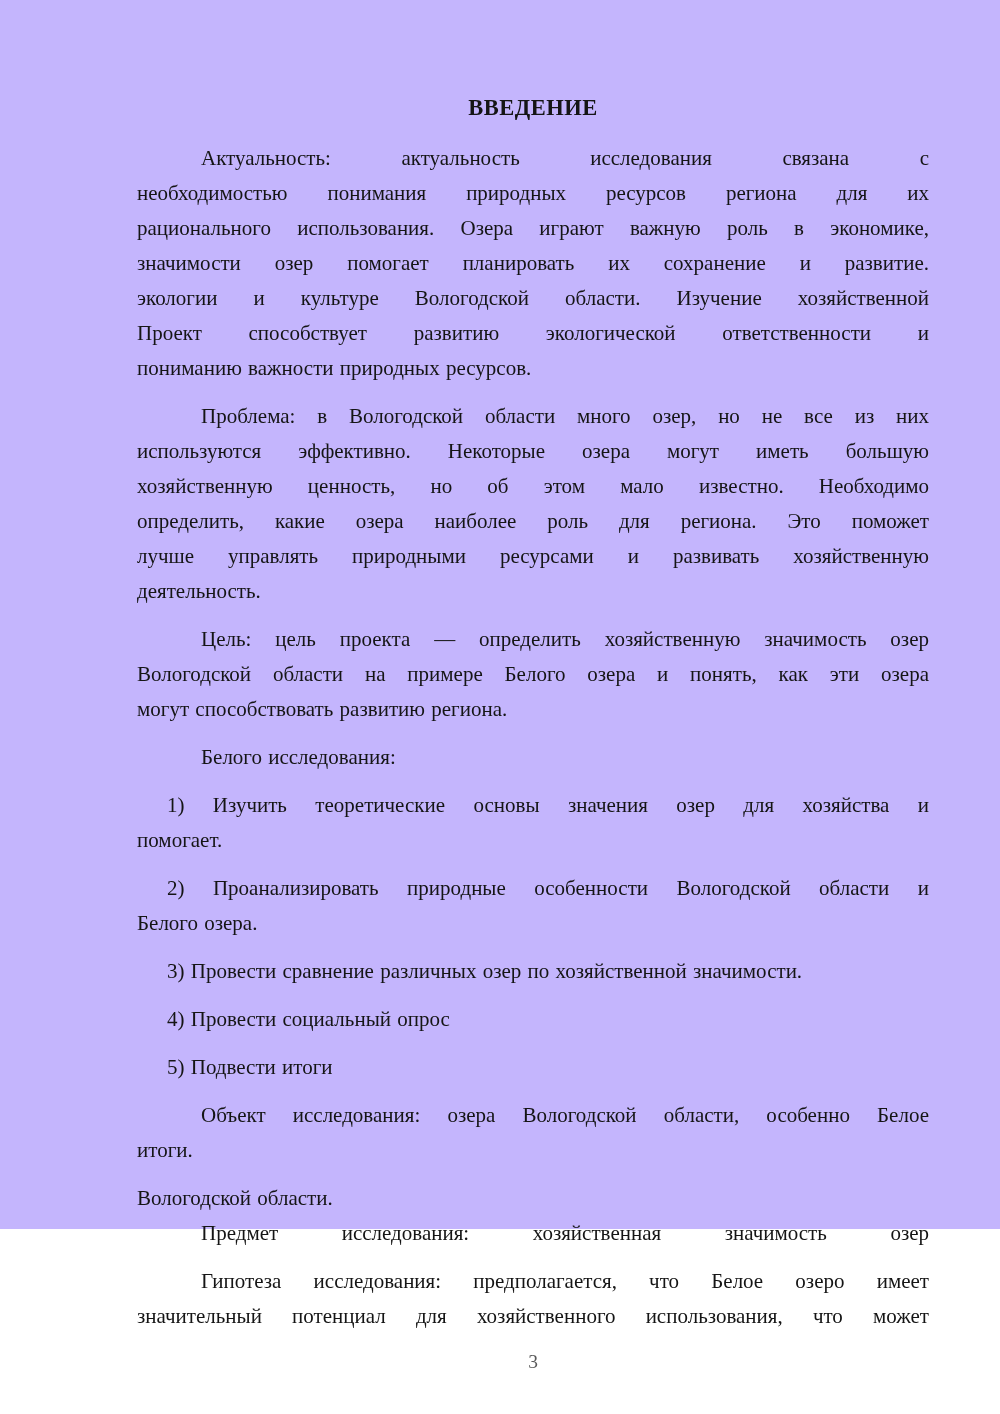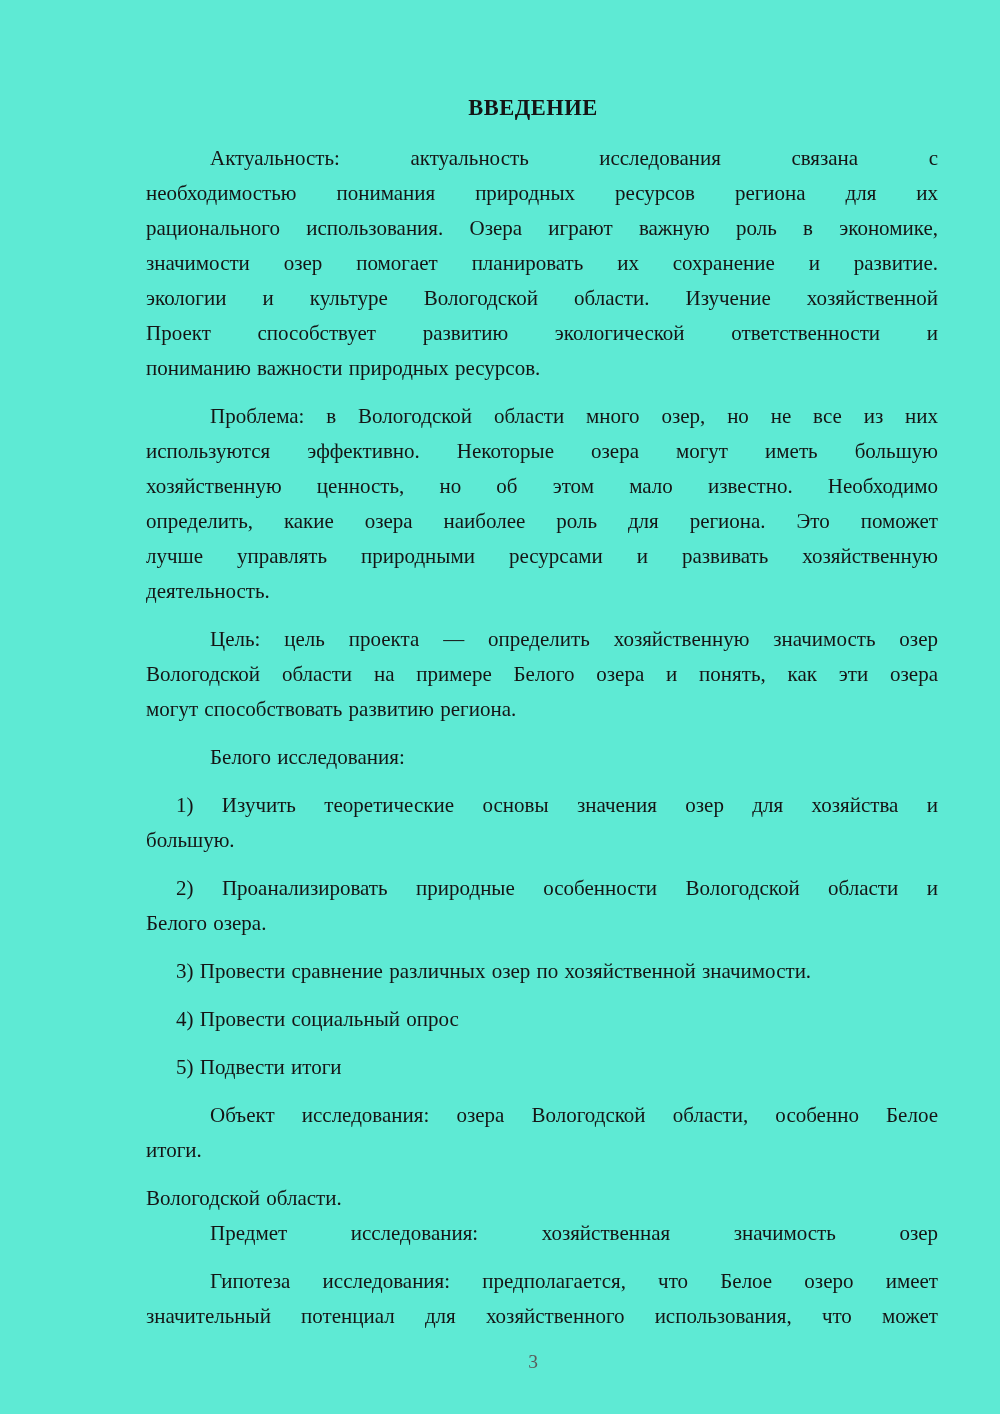--- a/index.html
+++ b/index.html
@@ -10,33 +10,33 @@
   body {
     width: 1000px;
     height: 1414px;
     font-family: "Liberation Serif", "DejaVu Serif", serif;
     color: #151515;
     overflow: hidden;
   }
   .page {
     box-sizing: border-box;
     width: 1000px;
-    height: 1414px;
+    height: 1229px;
     padding: 90px 71px 0 137px;
-    background: #5eead4;
+    background: #c4b5fd;
   }
   .title {
     font-size: 22.5px;
     font-weight: bold;
     line-height: 35px;
     text-align: center;
     margin: 0 0 16px 0;
     letter-spacing: 0.5px;
   }
-  .doc-body { width: 100%; margin-left: 9px; }
+  .doc-body { width: 100%; }
   .para { margin: 0 0 13px 0; }
   .line {
     font-size: 21px;
     line-height: 35px;
     text-align: justify;
     text-align-last: justify;
     word-spacing: 1px;
   }
   .line.last {
     text-align: right;
@@ -79,21 +79,21 @@
       <div class="para">
         <div class="line first-body">Цель: цель проекта — определить хозяйственную значимость озер</div>
         <div class="line">Вологодской области на примере Белого озера и понять, как эти озера</div>
         <div class="line last">могут способствовать развитию региона.</div>
       </div>
       <div class="para">
         <div class="line last first-body">Белого исследования:</div>
       </div>
       <div class="para">
         <div class="line first-list">1) Изучить теоретические основы значения озер для хозяйства и</div>
-        <div class="line last">большую.</div>
+        <div class="line last">помогает.</div>
       </div>
       <div class="para">
         <div class="line first-list">2) Проанализировать природные особенности Вологодской области и</div>
         <div class="line last">Белого озера.</div>
       </div>
       <div class="para">
         <div class="line last first-list">3) Провести сравнение различных озер по хозяйственной значимости.</div>
       </div>
       <div class="para">
         <div class="line last first-list">4) Провести социальный опрос</div>

